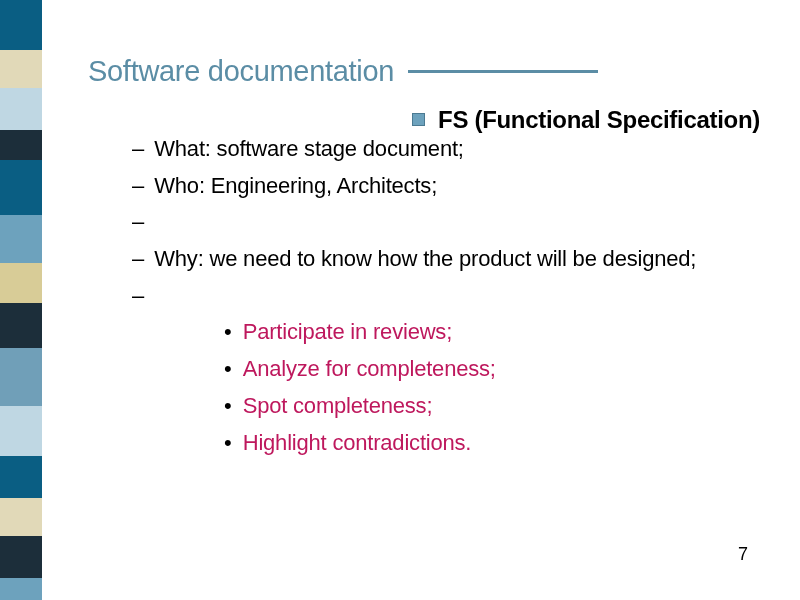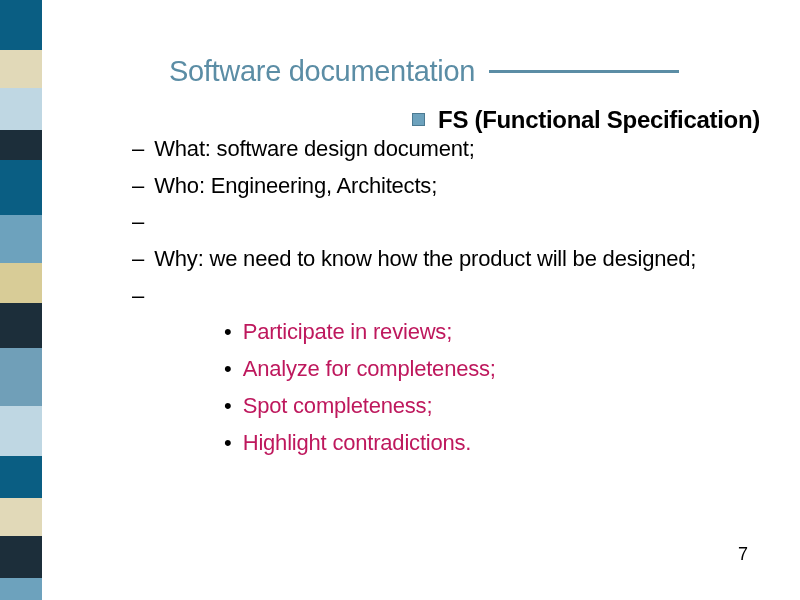--- a/index.html
+++ b/index.html
@@ -24,21 +24,20 @@
     .content {
       position: absolute;
       left: 88px;
       top: 55px;
       right: 40px;
     }
     .title-row {
       display: flex;
       align-items: center;
       margin-bottom: 18px;
-      justify-content: center;
     }
     .title {
       color: #5b8da5;
       font-size: 29px;
       font-weight: normal;
       letter-spacing: -0.3px;
     }
     .title-rule {
       flex: 0 0 190px;
       height: 3px;
@@ -139,21 +138,21 @@
   </div>
 
   <div class="l1">
     <div class="sq"></div>
     <div class="l1-text">FS (Functional Specification)</div>
   </div>
 
   <div class="l2-group">
     <div class="l2">
       <span class="dash">–</span>
-      <span class="l2-text">What: software design document;</span>
+      <span class="l2-text">What: software stage document;</span>
     </div>
     <div class="l2">
       <span class="dash">–</span>
       <span class="l2-text">Who: Engineering, Architects;</span>
     </div>
     <div class="l2">
       <span class="dash">–</span>
     </div>
     <div class="l2">
       <span class="dash">–</span>

